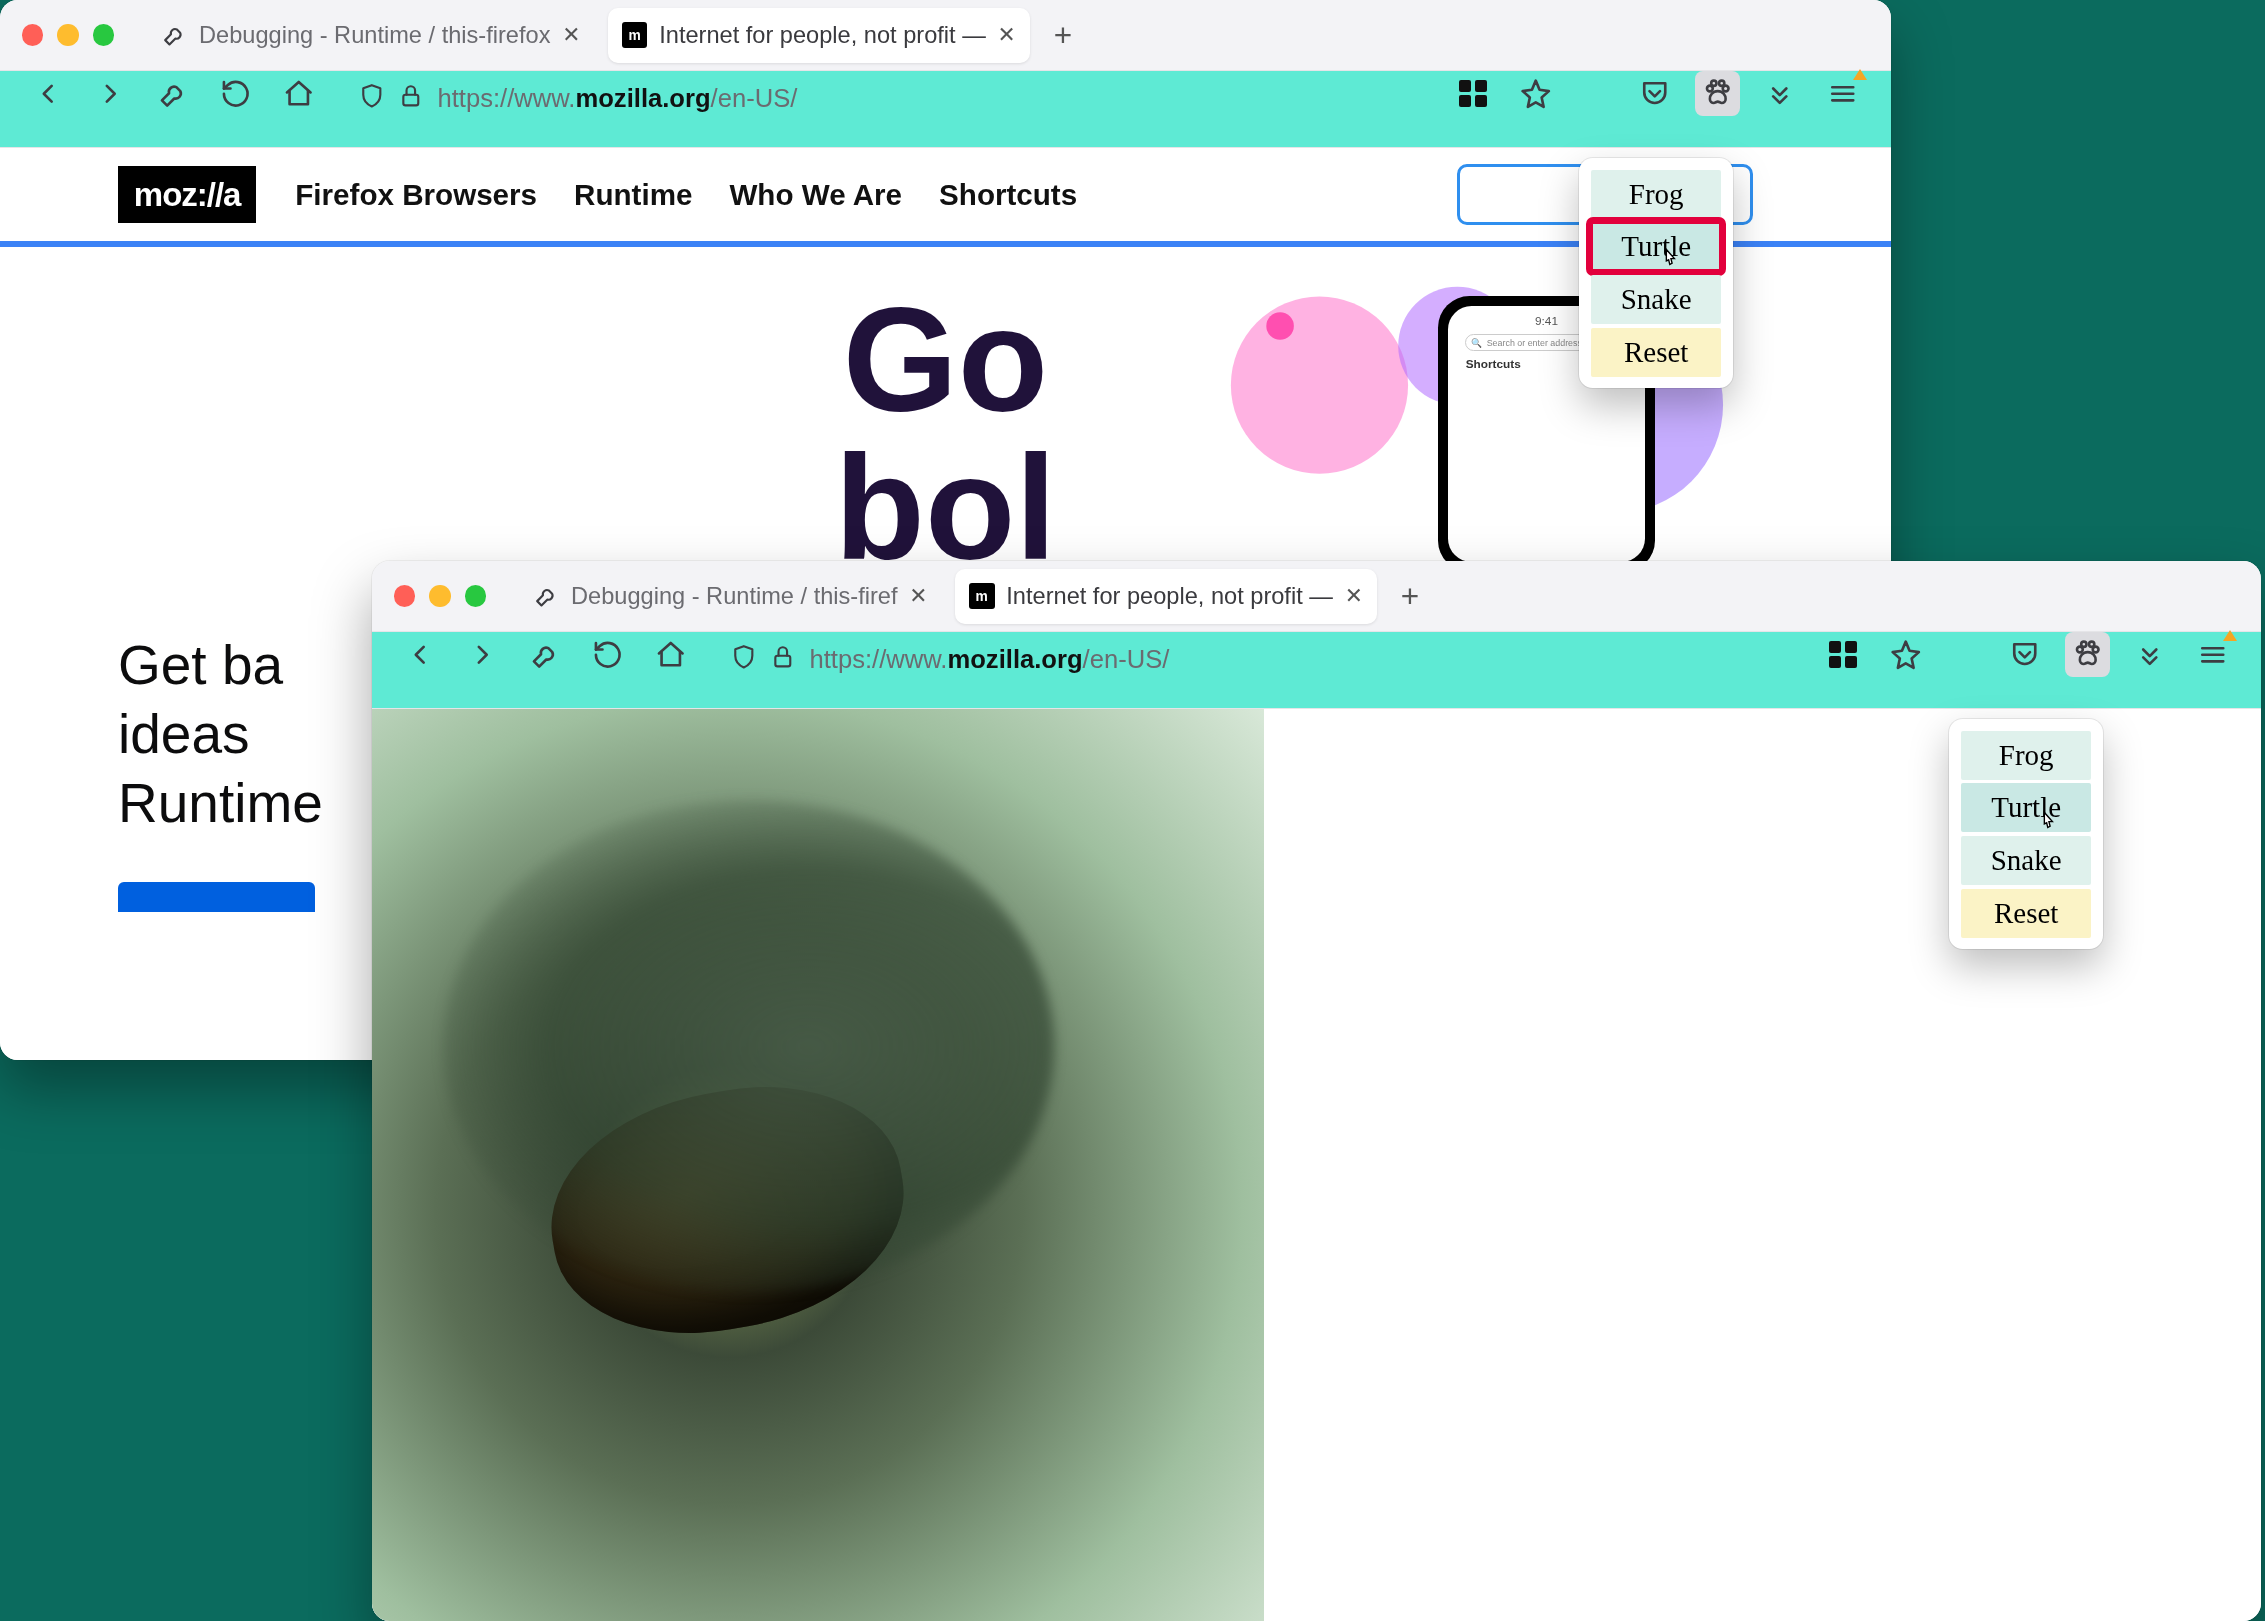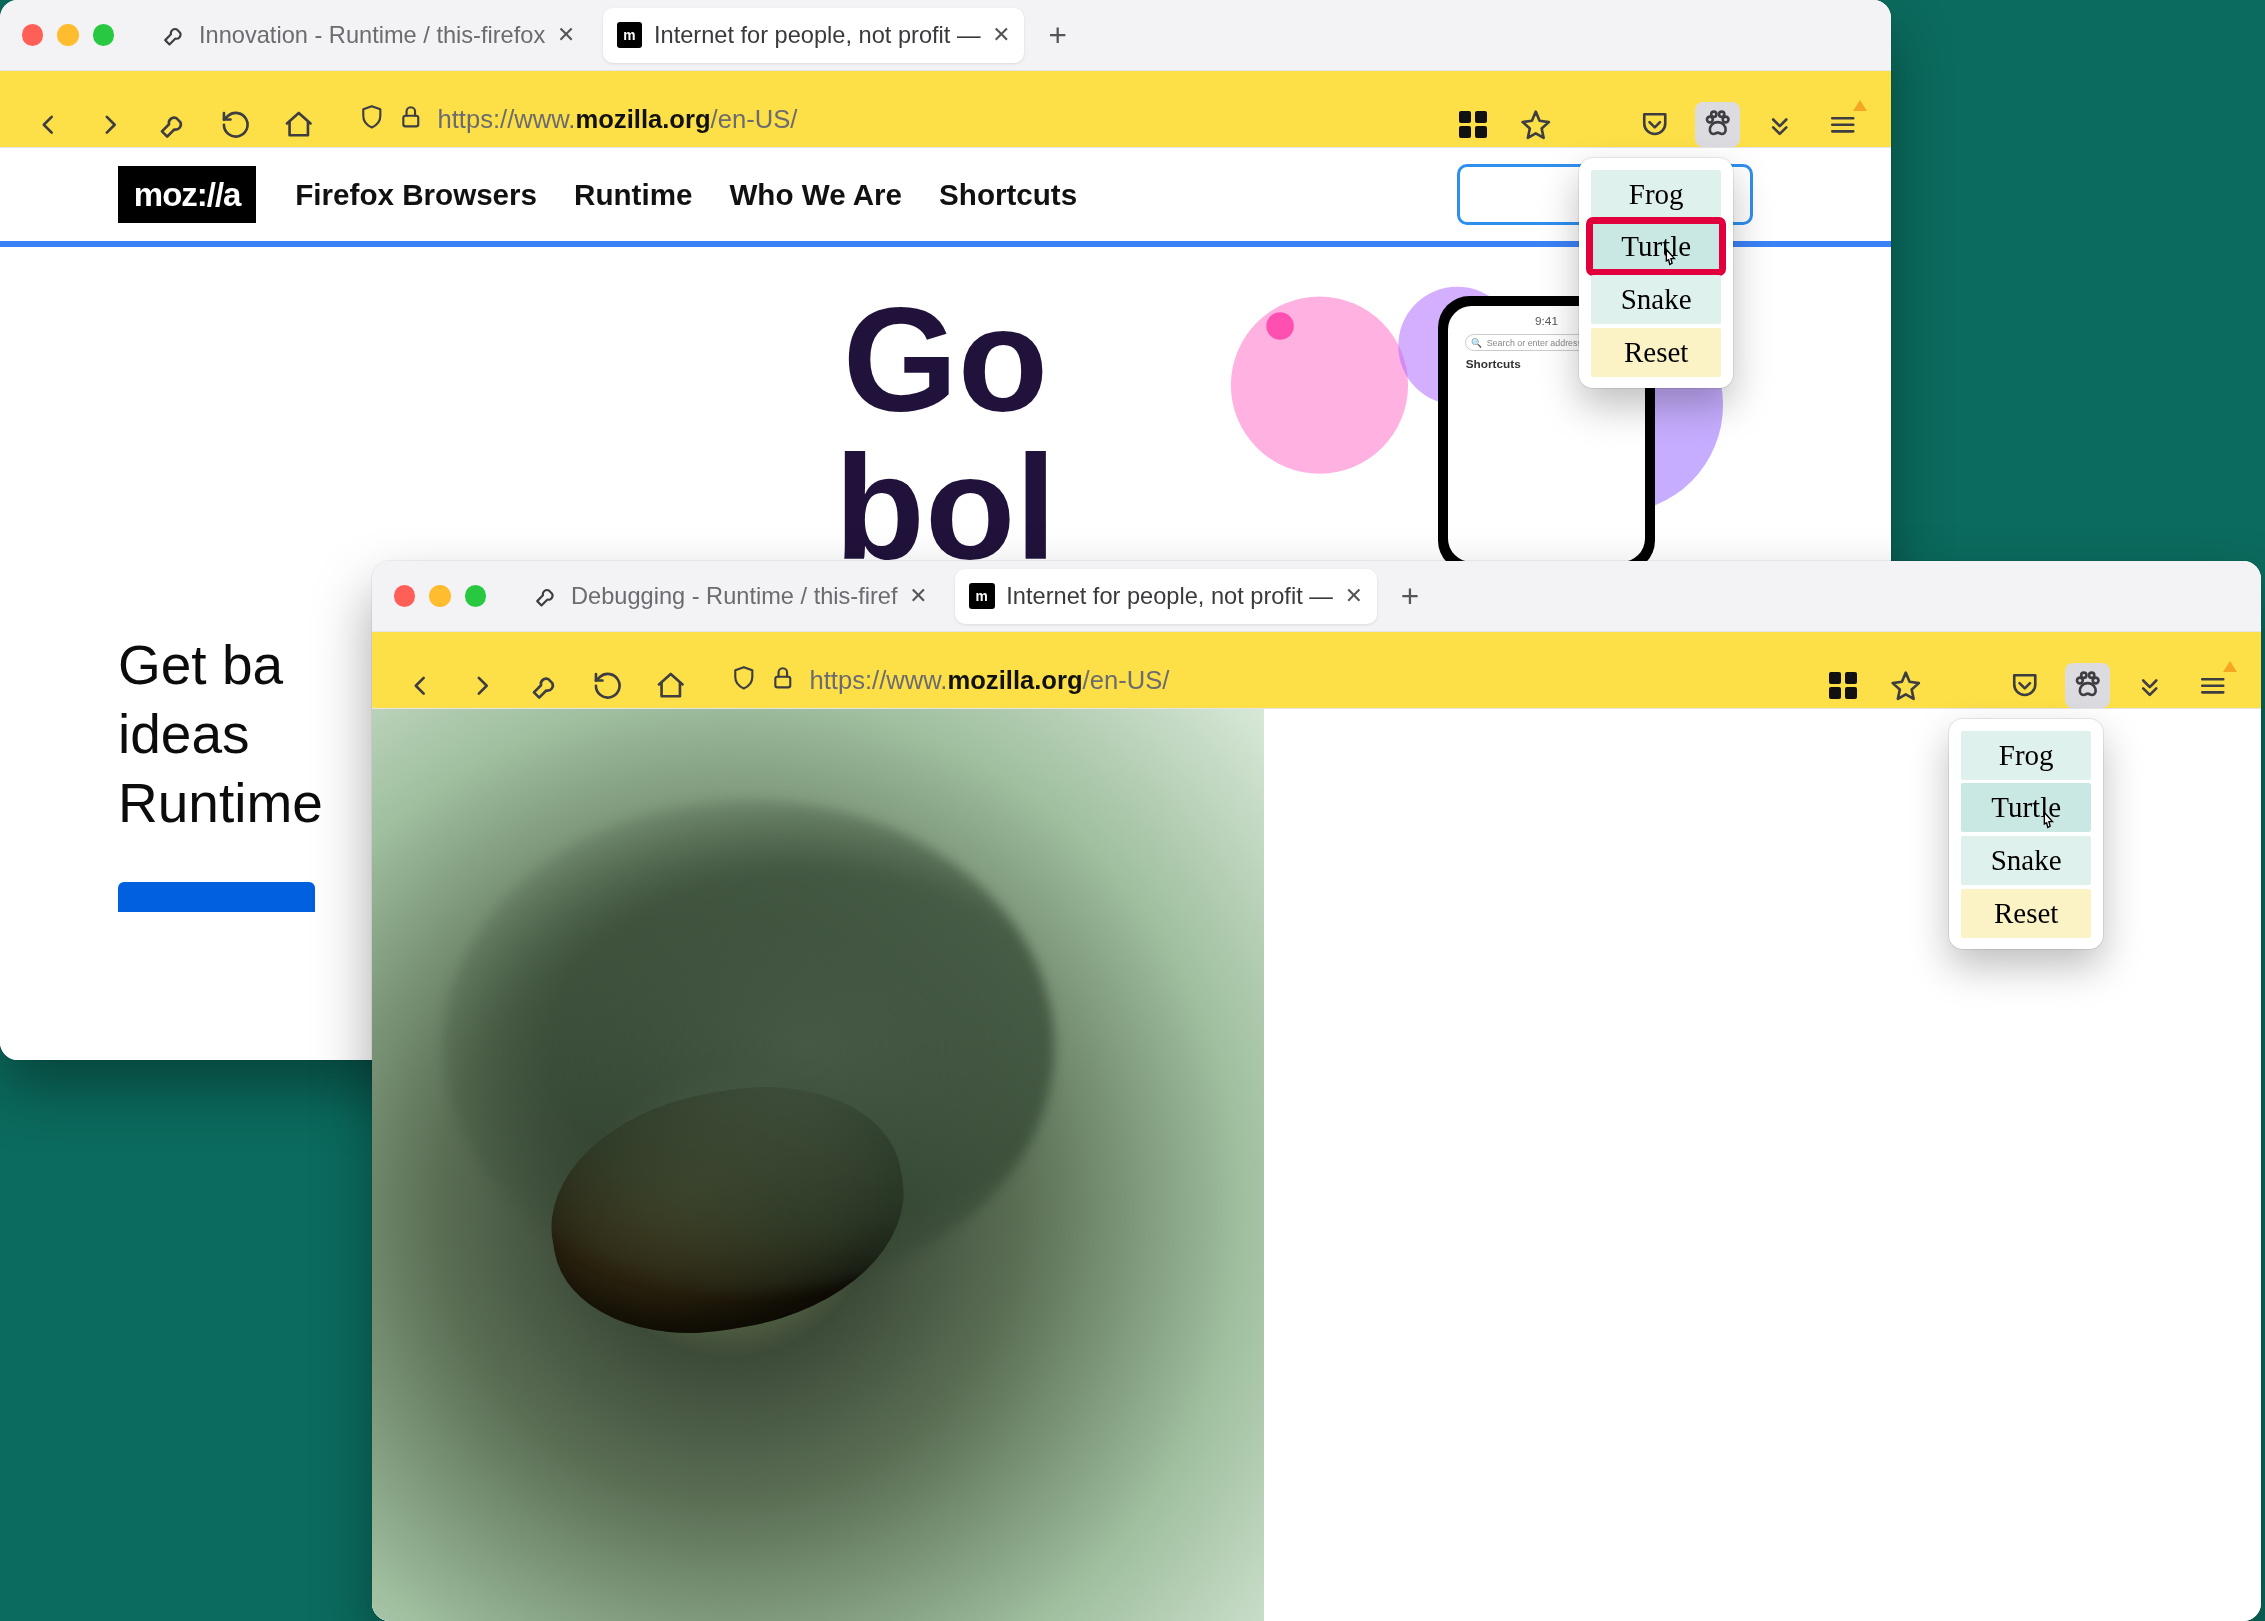--- a/index.html
+++ b/index.html
@@ -57,24 +57,24 @@
   .tab .close { margin-left: auto; color:#555; font-size:21.7px; }
 
   .newtab-btn {
     width: 39px; height: 39px; display:flex; align-items:center; justify-content:center;
     font-size: 31.5px; color:#555; border-radius:7.9px;
   }
 
   .toolbar {
     height: 77px;
     display: flex;
-    align-items: flex-end;
+    align-items: flex-start;
     gap: 17.7px;
     padding: 0 25.6px;
-    background: #fde047;
+    background: #5eead4;
     border-bottom: 1px solid #e5e5e8;
     position: relative;
   }
   .tool-btn {
     width: 45px; height: 45px;
     display:flex; align-items:center; justify-content:center;
     color:#3d3d42; border-radius:7.9px;
   }
   .tool-btn.disabled { color:#b0b0b6; }
   .tool-btn.active-bg { background:#dcdce0; }
@@ -262,21 +262,21 @@
       <div class="dot yellow"></div>
       <div class="dot green"></div>
     </div>
 
     <div class="tab">
       <span class="tab-icon">
         <svg class="icon sm" viewBox="0 0 24 24">
             <path d="M14 7a4 4 0 0 0-5.6 4.6L3 17l4 4 5.4-5.4A4 4 0 0 0 17 10l-3-3z"></path>
           </svg>
       </span>
-      <span>Innovation - Runtime / this-firefox</span>
+      <span>Debugging - Runtime / this-firefox</span>
       <span class="close">✕</span>
     </div>
 
     <div class="tab active">
       <span class="tab-icon" style="background:#000;color:#fff;font-size:13.8px;font-weight:700;display:flex;align-items:center;justify-content:center;border-radius:3px;">m</span>
       <span>Internet for people, not profit —</span>
       <span class="close">✕</span>
     </div>
 
     <div class="newtab-btn">+</div>

